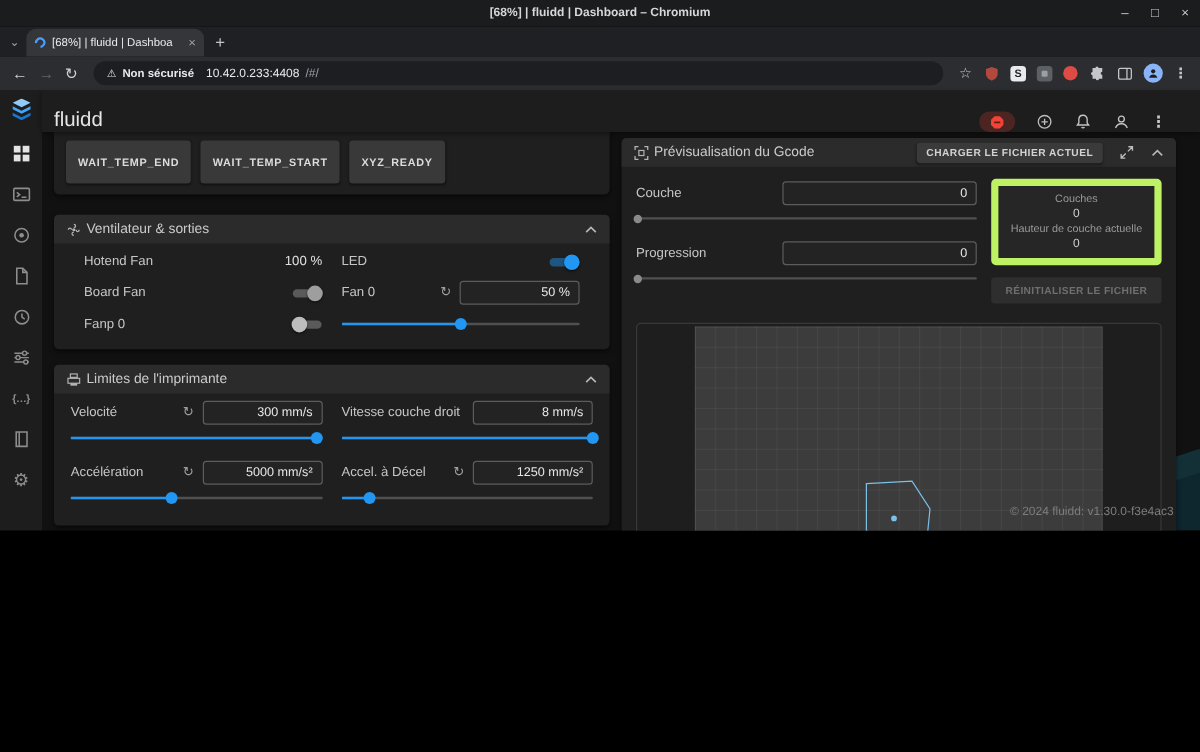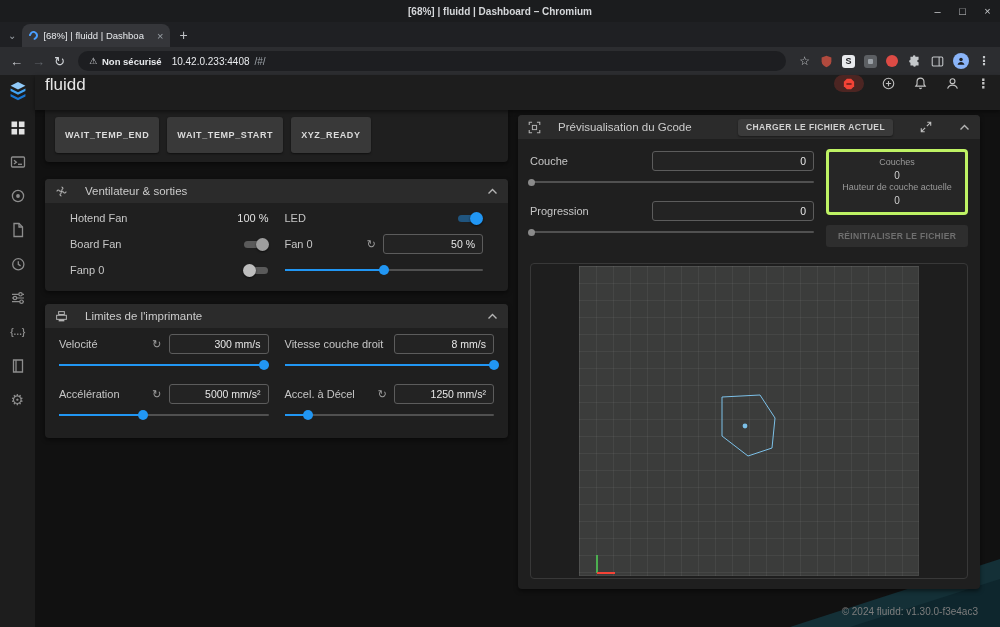--- a/index.html
+++ b/index.html
@@ -1,18 +1,18 @@
 <!DOCTYPE html>
 <html><head>
 <meta charset="utf-8">
 <title>fluidd</title>
 <style>
   *{box-sizing:border-box;margin:0;padding:0;}
   html,body{width:1000px;height:627px;overflow:hidden;background:#000;}
-  .screen{width:1000px;height:627px;display:flex;flex-direction:column;
+  .screen{width:1000px;height:442px;display:flex;flex-direction:column;
     font-family:"Liberation Sans","DejaVu Sans",sans-serif;color:#e0e0e0;}
 
   
   .titlebar{height:22px;background:#1b1c1e;position:relative;flex:0 0 auto;}
   .window-title{position:absolute;left:50%;top:50%;transform:translate(-50%,-50%);
     font-size:10px;font-weight:bold;color:#d5d7da;white-space:nowrap;}
   .window-controls{position:absolute;right:6px;top:0;height:22px;display:flex;align-items:center;gap:12px;}
   .wbtn{font-size:11px;color:#c9cbce;width:13px;text-align:center;cursor:default;}
 
   
@@ -49,42 +49,42 @@
   .app{flex:1;display:flex;min-height:0;background:#111;}
   .sidebar{width:35px;background:#1d1d1d;display:flex;flex-direction:column;align-items:center;flex:0 0 auto;}
   .logo{margin-top:7px;display:flex;}
   .nav-icon{width:35px;height:34px;display:flex;align-items:center;justify-content:center;color:#8d8d8d;}
   .nav-icon.first{margin-top:10px;}
   .nav-icon.active{color:#e3e3e3;}
   .macros-brace{font-size:9px;font-weight:bold;letter-spacing:-0.5px;}
   .gear-glyph{font-size:15px;}
 
   .main{flex:1;display:flex;flex-direction:column;min-width:0;}
-  .appbar{height:35px;background:#1d1d1d;display:flex;align-items:flex-start;padding:0 10px 0 10px;
+  .appbar{height:35px;background:#1d1d1d;display:flex;align-items:flex-end;padding:0 28px 0 10px;
     box-shadow:0 2px 4px rgba(0,0,0,.45);position:relative;z-index:3;}
   .app-title{font-size:17px;color:#e6e6e6;}
   .appbar-actions{margin-left:auto;display:flex;align-items:center;gap:17px;}
   .estop{width:30px;height:17px;border-radius:9px;background:rgba(244,67,54,.22);
     display:flex;align-items:center;justify-content:center;}
   .abicon{display:flex;align-items:center;color:#c4c4c4;}
   .abicon.kebab{font-size:13px;}
 
   .content{flex:1;position:relative;background:#111;overflow:hidden;}
   .cols{display:flex;gap:10px;padding:0 20px 0 10px;position:relative;z-index:1;align-items:flex-start;height:100%;}
   .col-left{width:463px;flex:0 0 auto;}
   .col-right{flex:1;min-width:0;}
 
   
   .card{background:#1f1f1f;border-radius:4px;box-shadow:0 2px 4px rgba(0,0,0,.5);}
   .macros-card{border-radius:0 0 4px 4px;padding:7px 10px 9px;display:flex;gap:8px;margin-bottom:17px;}
   .btn{background:#393939;color:#dcdcdc;border:none;border-radius:3px;font-family:inherit;
     font-size:9px;font-weight:bold;letter-spacing:.6px;height:20px;padding:18px 10px;
     box-shadow:0 1px 2px rgba(0,0,0,.5);display:inline-flex;align-items:center;}
   .card-gap{margin-top:13px;}
-  .card-header{height:24px;background:#2b2b2b;border-radius:4px 4px 0 0;display:flex;align-items:center;gap:17px;padding:0 10px;}
+  .card-header{height:24px;background:#2b2b2b;border-radius:4px 4px 0 0;display:flex;align-items:center;gap:4px;padding:0 10px;}
   .card-title{font-size:11.5px;color:#cbcbcb;white-space:nowrap;}
   .hicon{display:flex;color:#b5b5b5;flex:0 0 auto;}
   .chev{display:flex;margin-left:auto;}
   .spacer{flex:1;}
 
   .card-body{padding:2px 25px 8px;}
   .grid2{display:grid;grid-template-columns:1fr 1fr;column-gap:16px;}
   .row{display:flex;align-items:center;height:26px;min-width:0;}
   .lbl{font-size:11px;color:#c6c6c6;white-space:nowrap;}
   .val{font-size:11px;color:#e0e0e0;}
@@ -124,21 +124,21 @@
     padding:0 8px;margin-left:auto;box-shadow:0 1px 2px rgba(0,0,0,.4);white-space:nowrap;}
   .gc-body{padding:10px 12px 10px;}
   .gc-controls{display:flex;gap:12px;}
   .gc-left{flex:1;min-width:0;}
   .gc-right{width:142px;flex:0 0 auto;display:flex;flex-direction:column;}
   .gc-row{display:flex;align-items:center;height:24px;}
   .gc-row .lbl{flex:0 0 122px;}
   .gc-row .field{flex:1;}
   .gc-slider-row{height:18px;display:flex;align-items:center;}
   .gc-pair2{margin-top:8px;}
-  .info-panel{border:3px solid #bef264;background:#262626;border-radius:4px;padding:5px 4px;text-align:center;}
+  .info-panel{border:6px solid #bef264;background:#262626;border-radius:4px;padding:5px 4px;text-align:center;}
   .info-label{font-size:9px;color:#9a9a9a;line-height:1.3;}
   .info-value{font-size:10px;color:#cfcfcf;line-height:1.35;}
   .reset-file-btn{margin-top:10px;height:22px;background:#2e2e2e;color:#6f6f6f;border:none;border-radius:3px;
     font-family:inherit;font-size:8.5px;font-weight:bold;letter-spacing:.3px;
     display:flex;align-items:center;justify-content:center;white-space:nowrap;}
   .viewport{margin-top:16px;height:316px;border:1px solid #383838;border-radius:4px;background:#1e1e1e;
     position:relative;overflow:hidden;}
   .bed-grid{position:absolute;top:2px;left:50%;transform:translateX(-50%);width:340px;height:310px;
     background-color:#3b3c3b;
     background-image:linear-gradient(rgba(255,255,255,.05) 1px,transparent 1px),

